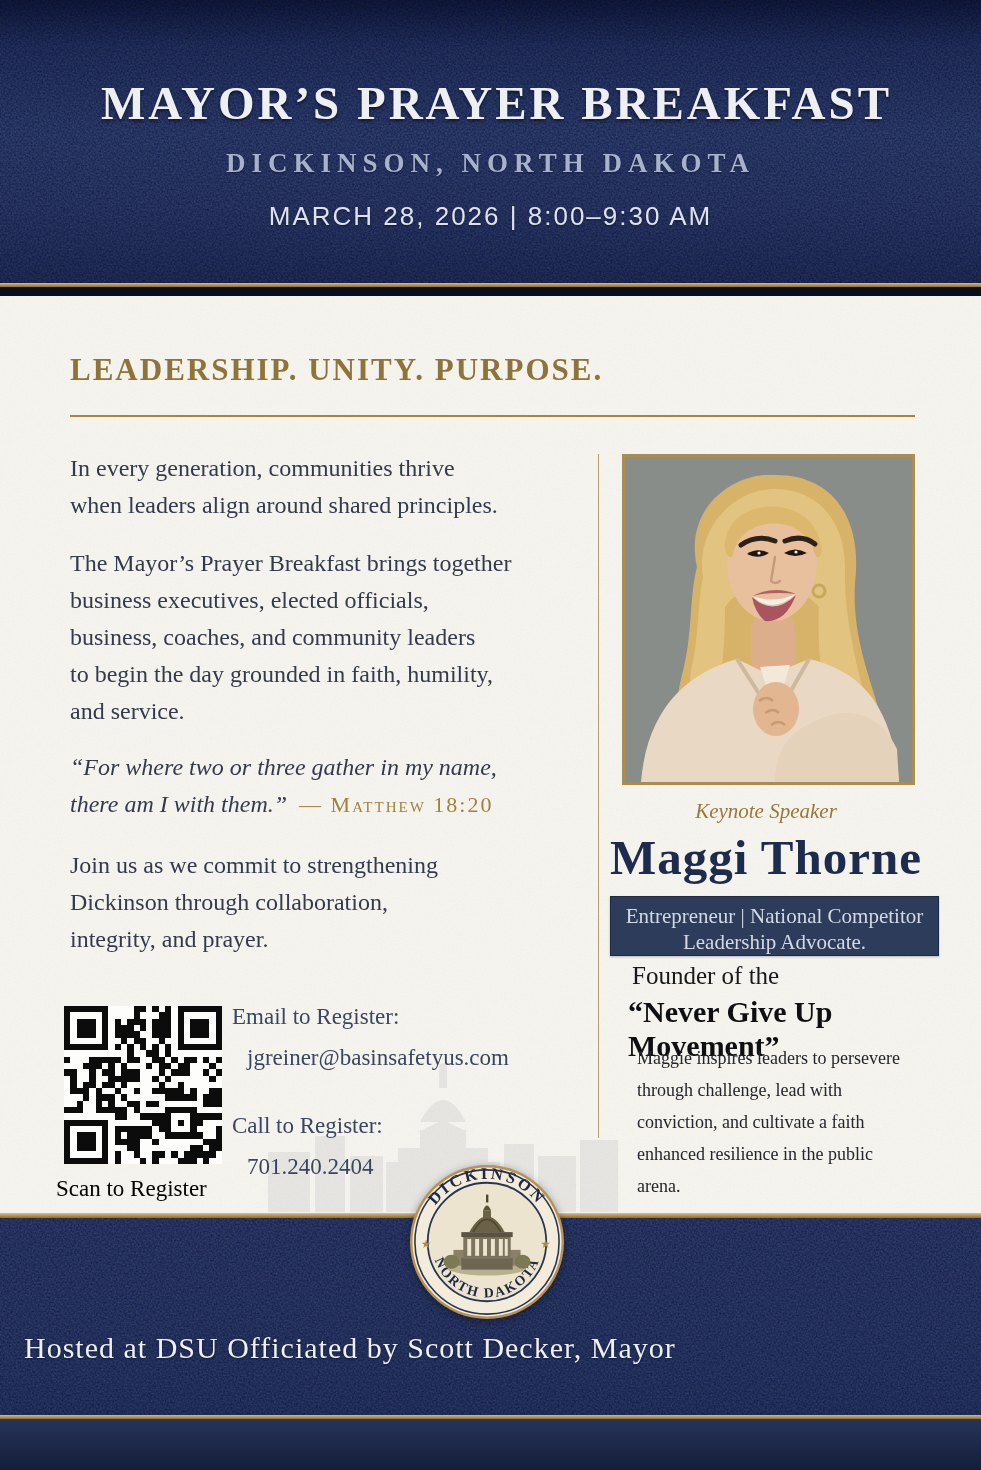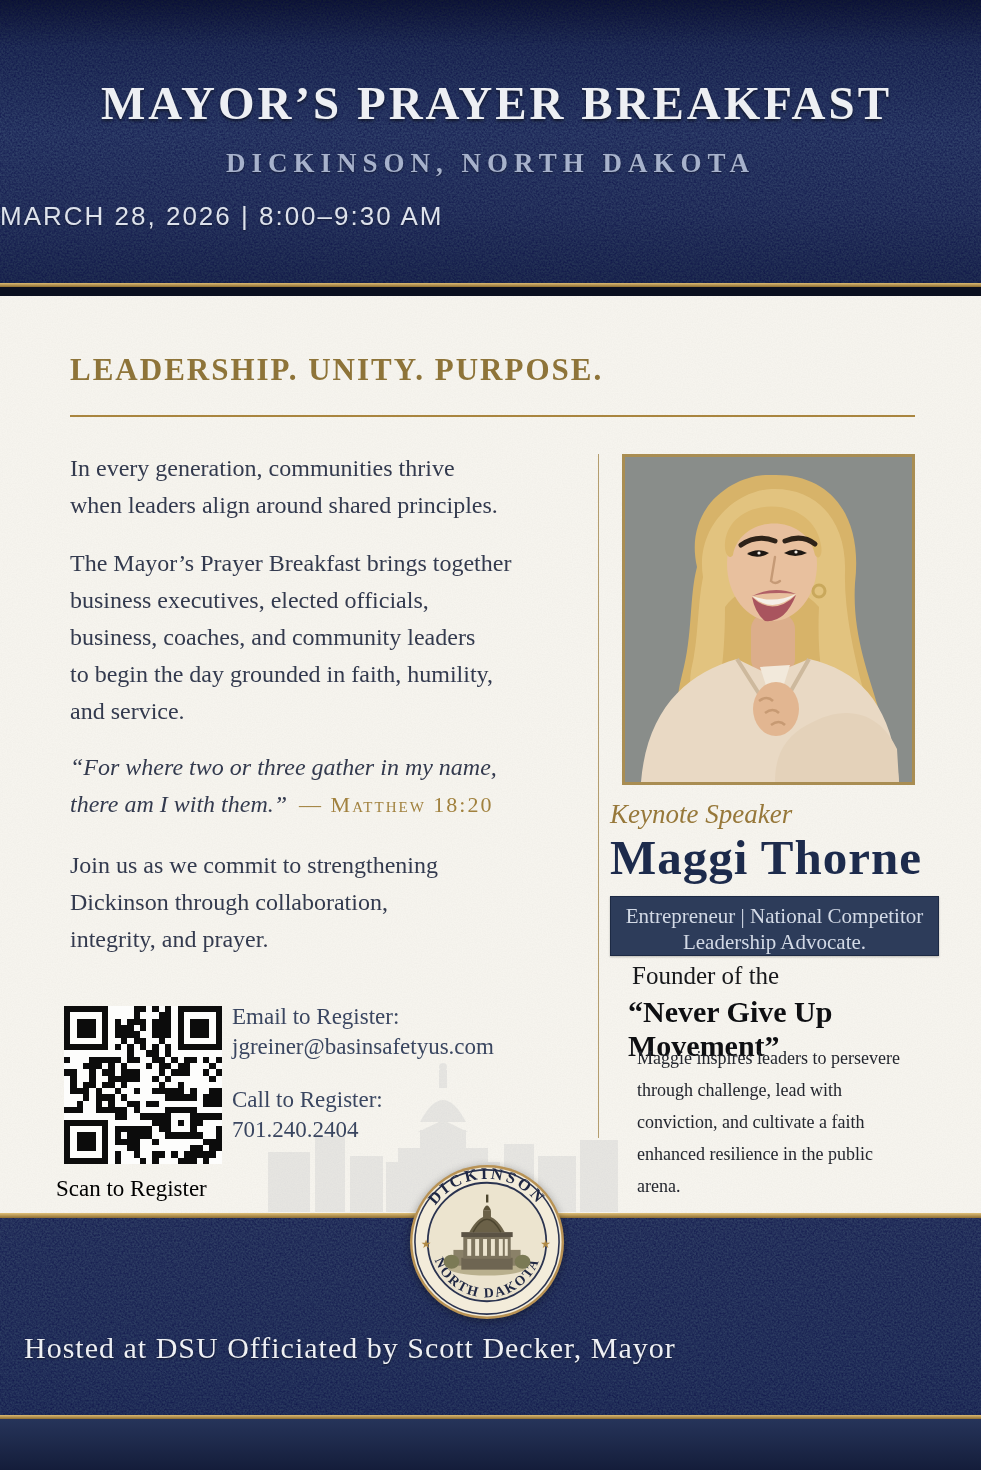--- a/index.html
+++ b/index.html
@@ -9,21 +9,21 @@
 
   
   .header{position:absolute;left:0;top:0;width:981px;height:296px;
           background:linear-gradient(180deg,#111a33 0%,#243358 16%,#2f4069 45%,#2b3a61 72%,#1f2d4e 100%);}
   .header-title{position:absolute;left:6px;top:76px;width:100%;text-align:center;
           font-size:47px;font-weight:700;letter-spacing:3px;color:#edeff3;
           text-shadow:0 2px 3px rgba(0,0,0,.55);}
   .header-location{position:absolute;left:0;top:148px;width:100%;text-align:center;
           font-size:27px;font-weight:700;letter-spacing:6px;color:#a7b2cc;
           text-shadow:0 1px 2px rgba(0,0,0,.4);}
-  .header-datetime{position:absolute;left:0;top:201px;width:100%;text-align:left;
+  .header-datetime{position:absolute;left:0;top:201px;width:100%;text-align:center;
           font-family:"Liberation Sans","DejaVu Sans",sans-serif;
           font-size:26px;letter-spacing:2px;color:#dde2ec;text-shadow:0 1px 2px rgba(0,0,0,.4);}
   .header-gold-line{position:absolute;left:0;top:283px;width:100%;height:4px;
           background:linear-gradient(180deg,#dcbb72,#8d6d32);}
   .header-black-strip{position:absolute;left:0;top:287px;width:100%;height:9px;background:#0a0f1f;}
 
   
   .content{position:absolute;left:0;top:296px;width:981px;height:917px;background:#f6f4ee;}
   .theme-heading{position:absolute;left:70px;top:56px;font-size:31px;font-weight:700;
           letter-spacing:2px;color:#8e7439;}
@@ -33,33 +33,33 @@
   .p1{top:154px;} .p2{top:249px;} .pq{top:453px;font-style:italic;} .p3{top:551px;}
   .quote-attr{font-style:normal;font-variant:small-caps;letter-spacing:2px;
           color:#a1813e;font-size:22px;margin-left:12px;}
 
   .qr-box{position:absolute;left:64px;top:710px;width:158px;height:158px;background:#fdfdfc;}
   .qr-box svg{display:block;width:158px;height:158px;}
   .scan-label{position:absolute;left:56px;top:880px;font-size:23px;color:#000000;}
 
   .contact{position:absolute;left:232px;top:708px;width:330px;color:#3a4660;font-size:23px;}
   .contact .lbl{margin:0 0 4px 0;}
-  .contact .val{margin:0;}
+  .contact .val{margin:15px;}
   .contact .gap{height:27px;}
 
   .watermark{position:absolute;left:268px;top:756px;width:350px;height:160px;opacity:.15;}
 
   .v-divider{position:absolute;left:598px;top:158px;width:1px;height:684px;background:#b49d6e;}
 
   .photo-frame{position:absolute;left:622px;top:158px;width:293px;height:331px;
           border:3px solid #a98d52;box-sizing:border-box;background:#898d8a;overflow:hidden;}
   .photo-frame svg{display:block;width:100%;height:100%;}
 
-  .keynote{position:absolute;left:610px;top:503px;width:312px;
-          font-style:italic;font-size:27px;color:#97783a;}
+  .keynote{position:absolute;left:610px;top:503px;width:312px;text-align:center;
+          font-style:italic;font-size:21px;color:#97783a;}
   .speaker-name{position:absolute;left:598px;top:533px;width:336px;text-align:center;
           font-size:49px;font-weight:700;color:#1d2b4c;letter-spacing:1px;}
   .speaker-banner{position:absolute;left:610px;top:600px;width:329px;height:60px;
           background:#2d3c5a;box-shadow:inset 0 0 0 1px #1d2a44, 0 1px 2px rgba(0,0,0,.25);
           color:#d3dae6;text-align:center;font-size:21px;line-height:26px;padding-top:7px;
           box-sizing:border-box;}
   .founder1{position:absolute;left:632px;top:666px;font-size:25px;color:#17181b;}
   .founder2{position:absolute;left:628px;top:699px;font-size:30px;font-weight:700;color:#0e0f12;}
   .bio{position:absolute;left:637px;top:746px;width:328px;font-size:18px;line-height:32px;color:#23262e;}
 

